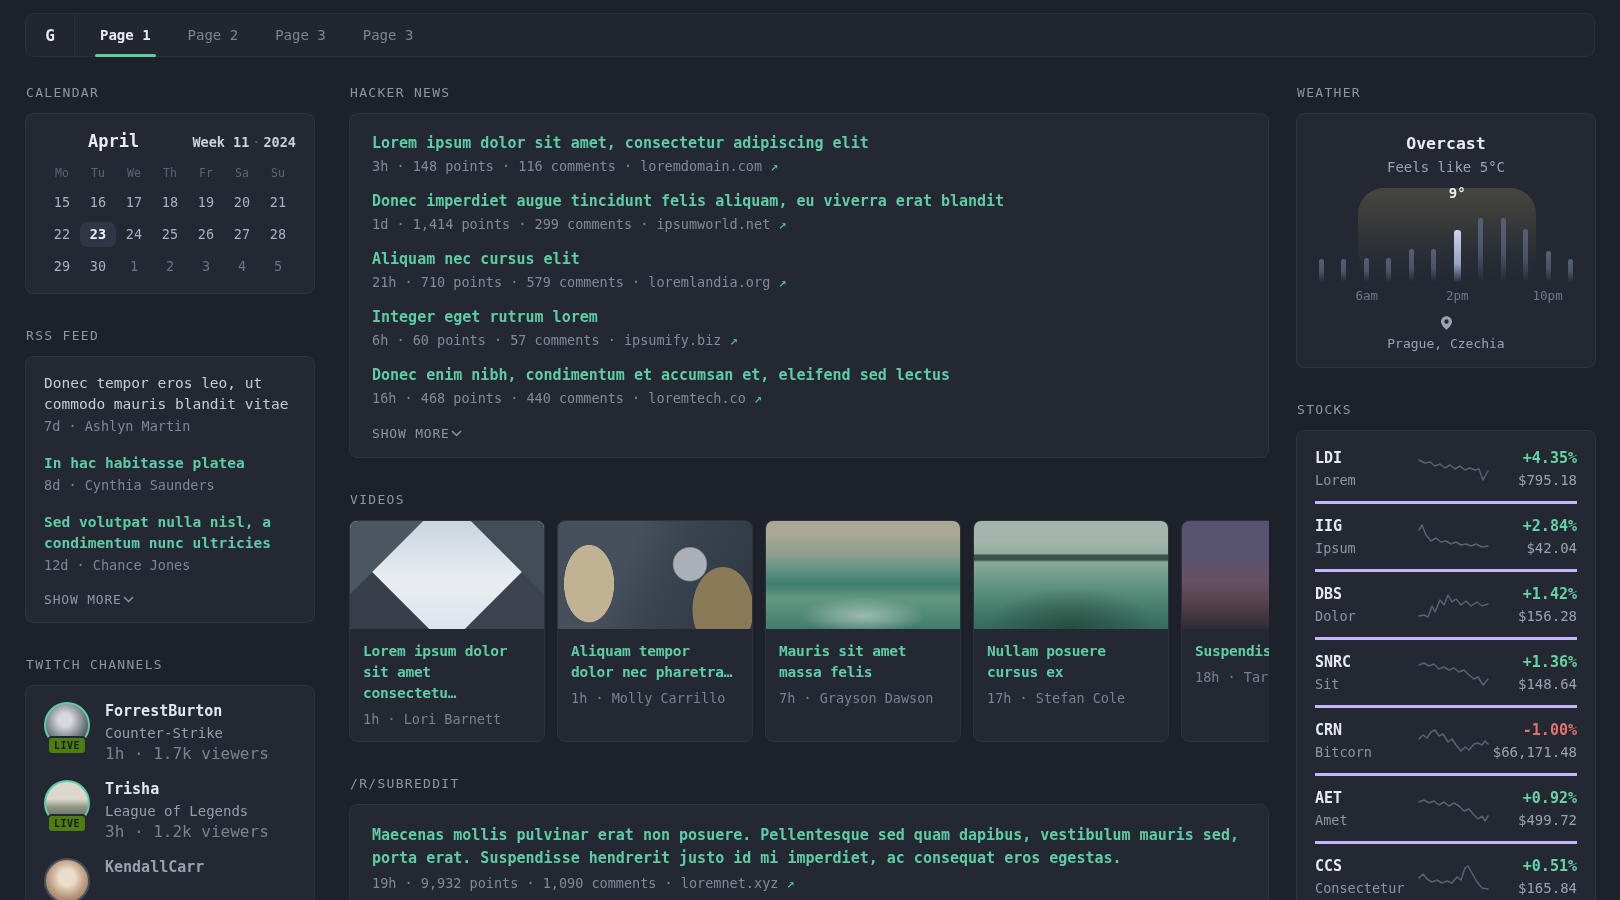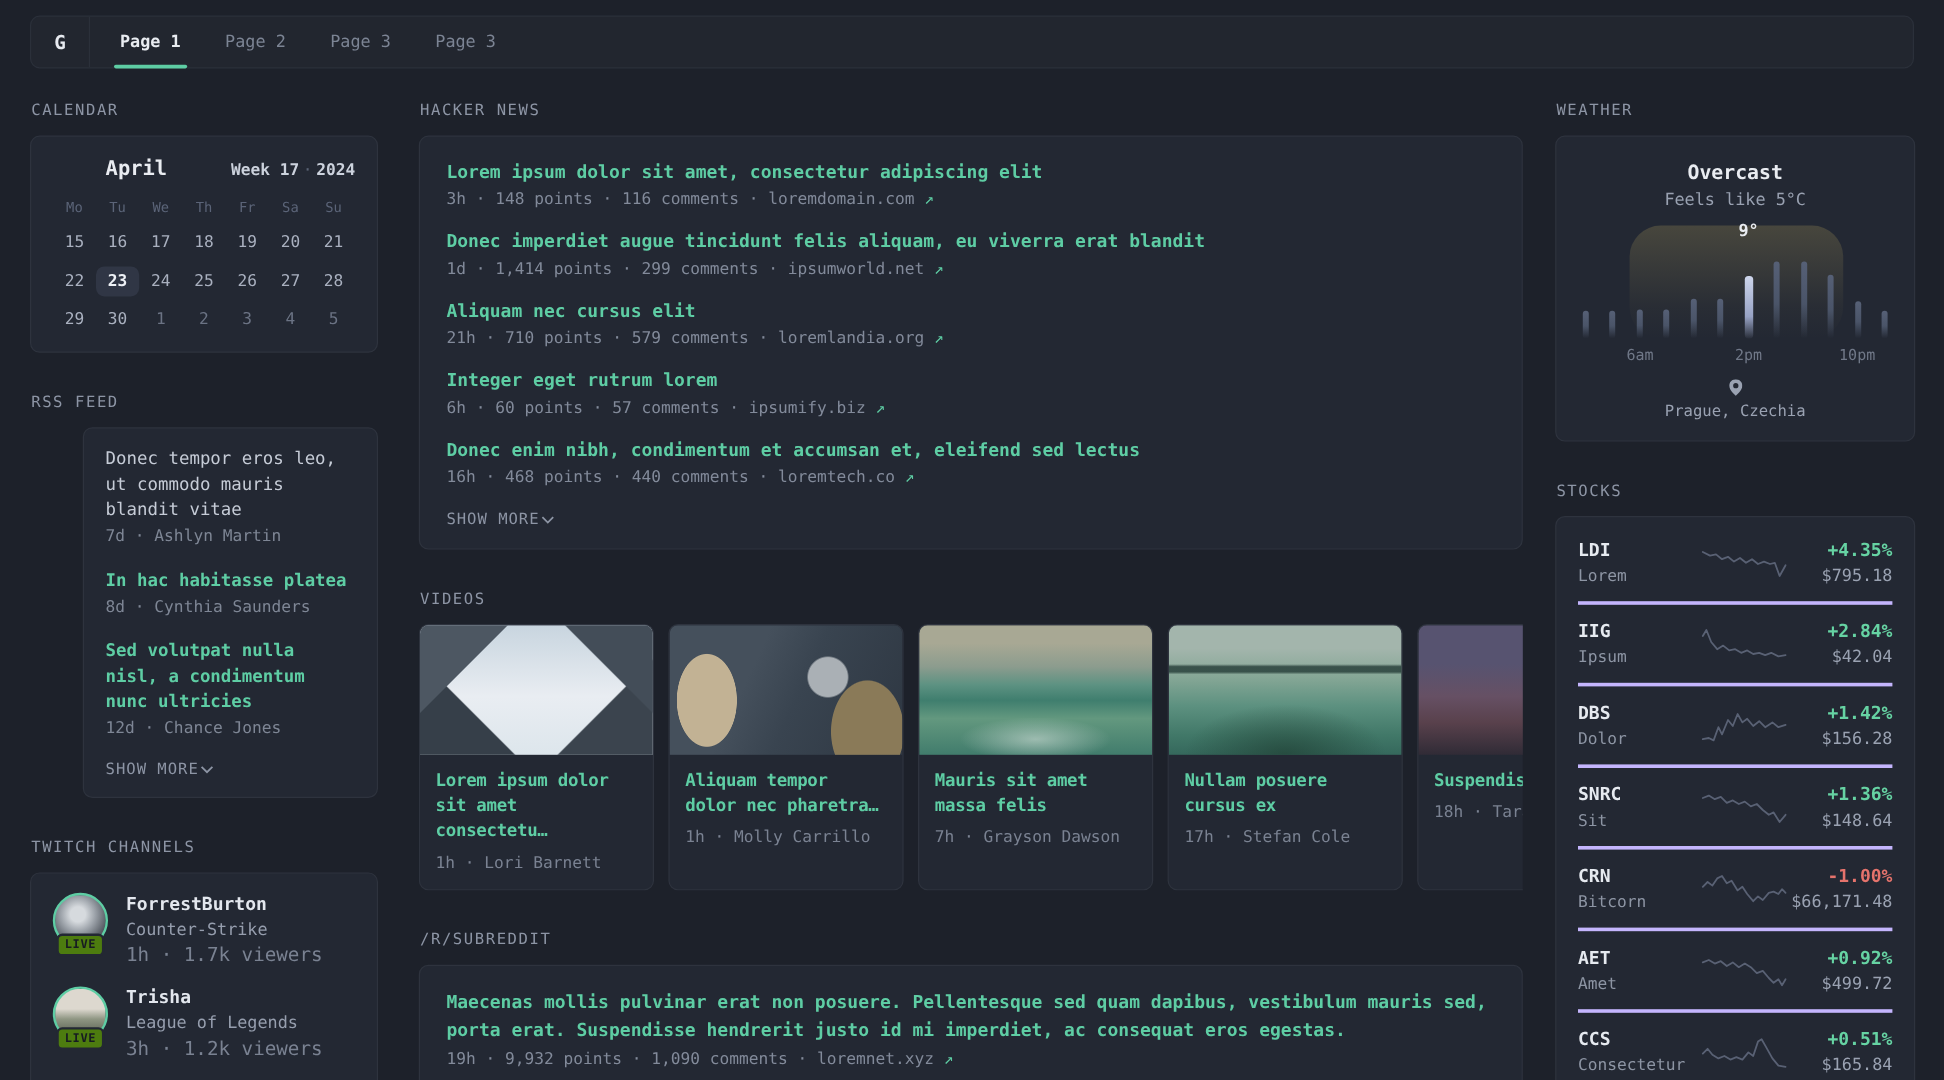--- a/index.html
+++ b/index.html
@@ -59,21 +59,21 @@
     row-gap:7px; text-align:center;
   }
   .cal-wd { font-size:11.5px; color:#5b6478; padding-bottom:3px; }
   .cal-d { font-size:13.5px; color:#a9b0bf; height:25px; line-height:25px; }
   .cal-d.selected {
     background:#3036431; background:#303645; border-radius:7px;
     color:#eef1f6; font-weight:bold;
   }
   .cal-d.dim { color:#6b7384; }
   
-  .rss { padding:16px 18px 15px 18px;margin-left:44px; }
+  .rss { padding:16px 18px 15px 18px; }
   .rss-item { margin-bottom:17px; }
   .rss-title { font-size:14.5px; line-height:21px; font-weight:bold; color:#5ecda4; cursor:pointer; }
   .rss-item.read .rss-title { color:#c6ccd7; font-weight:normal; }
   .rss-meta { margin-top:2px; font-size:13.5px; line-height:19px; color:#7e8695; }
   
   .tw { padding:16px 18px 18px 18px; }
   .tw-row { display:flex; gap:15px; margin-bottom:17px; cursor:pointer; }
   .tw-row:last-child { margin-bottom:0; }
   .tw-avatar { position:relative; width:46px; height:46px; flex:none; }
   .tw-pic {
@@ -198,21 +198,21 @@
 </div>
 
 <div class="main">
 
   <div class="col-left">
     <div class="w-label">CALENDAR</div>
     <div class="card cal">
       <div class="cal-head">
         <div class="cal-month">April</div>
         <div class="cal-week">
-          <span>Week 17</span><span class="dot">·</span><span>2024</span>
+          <span>Week 11</span><span class="dot">·</span><span>2024</span>
         </div>
       </div>
       <div class="cal-grid">
         <span class="cal-wd">Mo</span>
         <span class="cal-wd">Tu</span>
         <span class="cal-wd">We</span>
         <span class="cal-wd">Th</span>
         <span class="cal-wd">Fr</span>
         <span class="cal-wd">Sa</span>
         <span class="cal-wd">Su</span>

